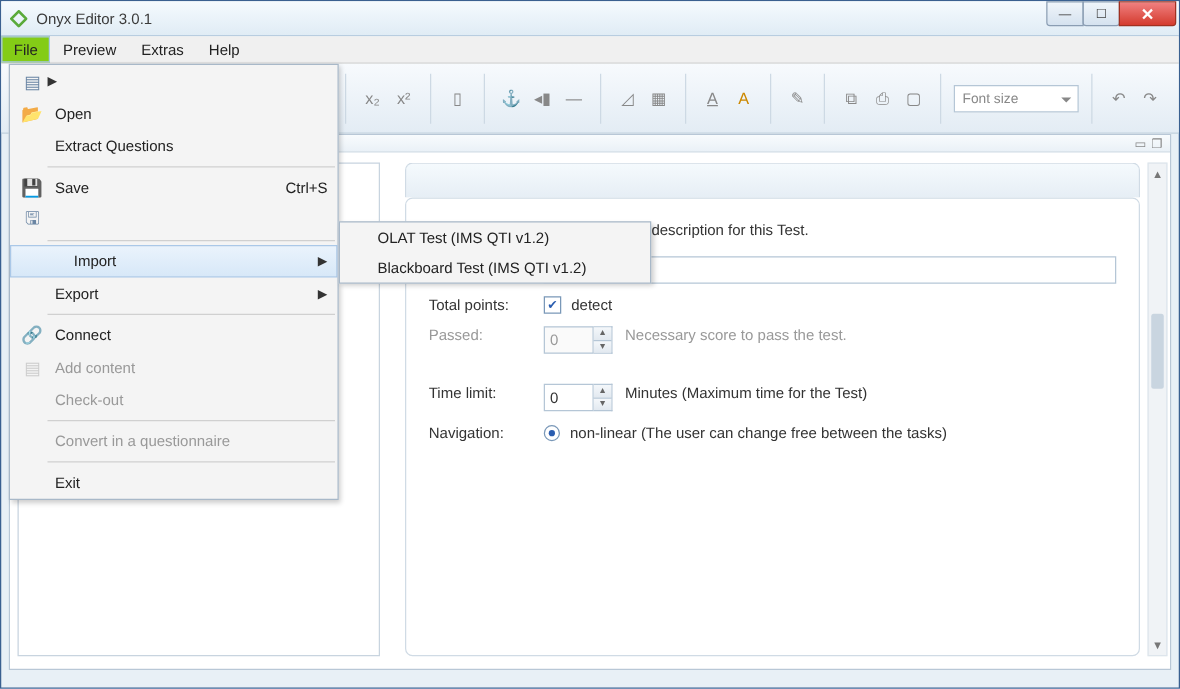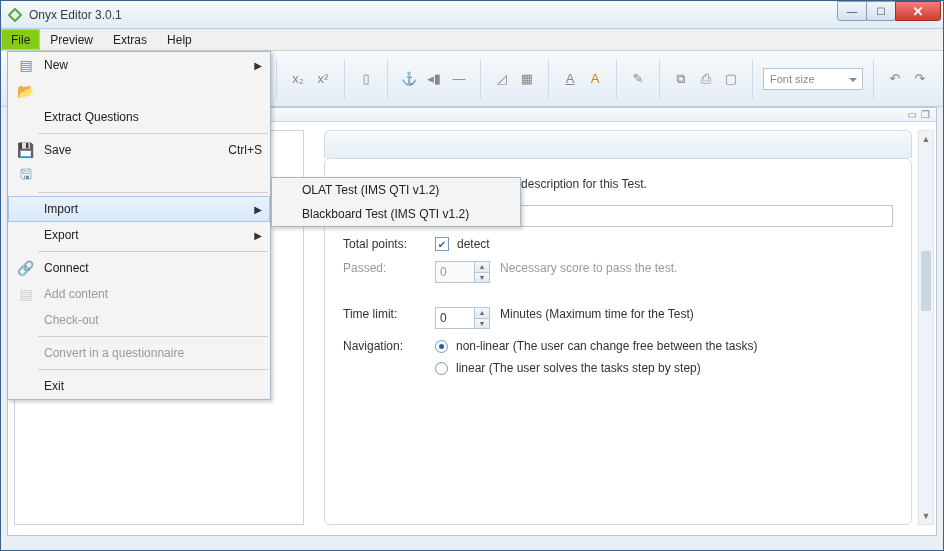--- a/index.html
+++ b/index.html
@@ -61,21 +61,21 @@
 .radio-label { font-size: 12px; color: #333; }
 
 .dropdown-menu { position: absolute; top: 50px; left: 6px; width: 264px; background: #f4f4f4; border: 1px solid #a8b8c8; box-shadow: 2px 2px 4px rgba(0,0,0,0.2); z-index: 100; }
 .dd-row { display: flex; align-items: center; height: 26px; padding: 0 8px 0 6px; }
 .dd-icon-col { width: 24px; display: flex; align-items: center; justify-content: center; color: #6a85a3; font-size: 14px; }
 .dd-label { flex: 1; font-size: 12px; color: #222; padding-left: 6px; }
 .dd-label.disabled { color: #999; }
 .dd-shortcut { font-size: 12px; color: #222; }
 .dd-arrow { font-size: 10px; color: #333; }
 .dd-sep { height: 1px; background: #d0d0d0; margin: 3px 2px 3px 30px; }
-.dd-row.highlight { background: linear-gradient(#eaf3fc, #d7e8f8); border: 1px solid #aac8e8; padding: 0 7px 0 5px; height: 26px; }
+.dd-row.highlight { background: linear-gradient(#eaf3fc, #d7e8f8); border: 1px solid #aac8e8; padding: 0 7px 0 5px; height: 26px; gap: 15px; }
 
 .submenu { position: absolute; top: 176px; left: 270px; width: 250px; background: #f4f4f4; border: 1px solid #a8b8c8; box-shadow: 2px 2px 4px rgba(0,0,0,0.2); z-index: 101; }
 .sub-row { display: flex; align-items: center; height: 24px; padding: 0 8px 0 30px; font-size: 12px; color: #222; }
 </style>
 </head>
 <body>
 
 <div class="window-frame">
 
   <div class="titlebar">
@@ -204,43 +204,39 @@
         <span class="after-text">Minutes (Maximum time for the Test)</span>
       </div>
 
       <div class="form-row" style="align-items:flex-start">
         <div class="form-label">Navigation:</div>
         <div>
           <div class="radio-row">
             <span class="radio checked"></span>
             <span class="radio-label">non-linear (The user can change free between the tasks)</span>
           </div>
-          <div class="radio-row">
-            <span class="radio"></span>
-            <span class="radio-label">linear (The user solves the tasks step by step)</span>
-          </div>
         </div>
       </div>
     </div>
 
     <div class="scrollbar-v">
       <div class="scroll-arrow up">▲</div>
       <div class="scroll-thumb"></div>
       <div class="scroll-arrow down">▼</div>
     </div>
   </div>
 
   <div class="dropdown-menu">
     <div class="dd-row">
       <span class="dd-icon-col">▤</span>
-      <span class="dd-label">New</span>
       <span class="dd-arrow">▶</span>
     </div>
     <div class="dd-row">
       <span class="dd-icon-col">📂</span>
+      <span class="dd-label">Open</span>
     </div>
     <div class="dd-row">
       <span class="dd-icon-col"></span>
       <span class="dd-label">Extract Questions</span>
     </div>
     <div class="dd-sep"></div>
     <div class="dd-row">
       <span class="dd-icon-col">💾</span>
       <span class="dd-label">Save</span>
       <span class="dd-shortcut">Ctrl+S</span>

